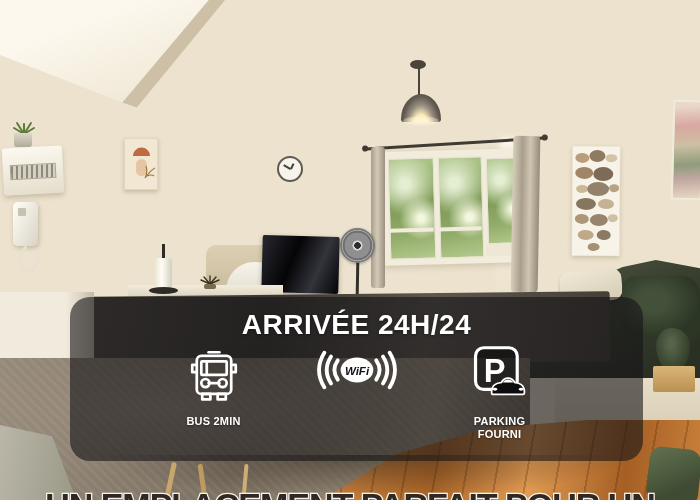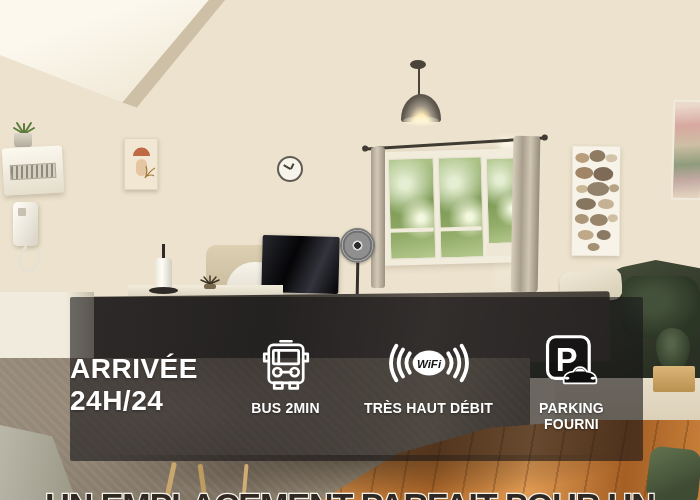--- a/index.html
+++ b/index.html
@@ -87,27 +87,27 @@
   .leg{background:#c9a66b;border-radius:2px;}
   .leg-1{left:168px;top:462px;width:5px;height:38px;transform:rotate(12deg);}
   .leg-2{left:200px;top:464px;width:5px;height:36px;transform:rotate(-8deg);background:#bd9a5f;}
   .leg-3{left:243px;top:464px;width:4px;height:36px;transform:rotate(5deg);background:#d0ad72;}
   .stool-object{left:656px;top:328px;width:34px;height:44px;border-radius:45% 55% 48% 52%/40% 40% 60% 60%;
     background:radial-gradient(ellipse at 45% 35%,#55644a 10%,#333f2a 70%);}
   .stool{left:653px;top:366px;width:42px;height:26px;border-radius:2px;background:linear-gradient(#dbb679,#b9904f);}
   .cushion-green{left:648px;top:448px;width:52px;height:55px;border-radius:12px 14px 10px 12px;transform:rotate(6deg);
     background:linear-gradient(150deg,#5e6e4c 10%,#3f4c33 70%);}
   
-  .banner{left:70px;top:297px;width:573px;height:164px;border-radius:2px;z-index:5;
-    background:rgba(22,20,24,.6);color:#fff;display:flex;align-items:center;}
+  .banner{left:70px;top:297px;width:573px;height:164px;border-radius:20px;z-index:5;
+    background:rgba(22,20,24,.6);color:#fff;display:flex;flex-direction:column;align-items:center;}
   .banner-title{margin-top:12px;font-size:28px;font-weight:bold;letter-spacing:.5px;text-shadow:0 1px 3px rgba(0,0,0,.4);}
   .features{display:flex;justify-content:center;margin-top:4px;width:100%;}
   .feature{width:143px;display:flex;flex-direction:column;align-items:center;}
-  .f-icon{height:66px;display:flex;align-items:center;justify-content:center;}
-  .f-label{margin-top:4px;font-size:14px;font-weight:bold;letter-spacing:.2px;text-align:center;line-height:1.15;text-shadow:0 1px 2px rgba(0,0,0,.45);}
+  .f-icon{height:66px;display:flex;justify-content:center;}
+  .f-label{margin-top:4px;font-size:11px;font-weight:bold;letter-spacing:.2px;text-align:center;line-height:1.15;text-shadow:0 1px 2px rgba(0,0,0,.45);}
   .feature-parking .f-label{max-width:96px;}
   
   .caption{left:0;right:0;top:486px;text-align:center;white-space:nowrap;z-index:9;
     font-size:34px;font-weight:bold;letter-spacing:-1px;color:#2f2823;
     -webkit-text-stroke:2.5px #f6f3ea;paint-order:stroke fill;}
 </style>
 </head>
 <body>
 
 <div class="stage">
@@ -252,21 +252,20 @@
               <path d="M17 12 Q8 26 17 40"></path>
               <path d="M10 8 Q-1 26 10 44"></path>
               <path d="M64 16 Q71 26 64 36"></path>
               <path d="M71 12 Q80 26 71 40"></path>
               <path d="M78 8 Q89 26 78 44"></path>
             </g>
             <ellipse cx="44" cy="26" rx="17" ry="13" fill="#fff"></ellipse>
             <text x="44" y="31" text-anchor="middle" font-size="12" font-weight="bold" font-style="italic" fill="#141414" font-family="Liberation Sans, sans-serif">WiFi</text>
           </svg>
         </div>
-        <div class="f-label">TRÈS HAUT DÉBIT</div>
       </div>
 
       <div class="feature feature-parking">
         <div class="f-icon">
           <svg width="58" height="58" viewBox="0 0 64 64">
             <rect x="5" y="3" width="46" height="46" rx="9" fill="rgba(0,0,0,0.45)" stroke="#fff" stroke-width="3.5"></rect>
             <text x="26" y="41" text-anchor="middle" font-size="36" font-weight="bold" fill="#fff" font-family="Liberation Sans, sans-serif">P</text>
             <g transform="translate(22,34) scale(0.82)">
               <path d="M1 20 Q2 12 9 10 L14 9 Q17 3 23 3 Q29 3 32 9 L37 10 Q44 12 45 20 L45 23 Q45 25 43 25 L3 25 Q1 25 1 23 Z" fill="#0d0d0d" stroke="#fff" stroke-width="2.4"></path>
               <path d="M16 9 Q18 5 23 5 Q28 5 30 9 Z" fill="#fff"></path>

